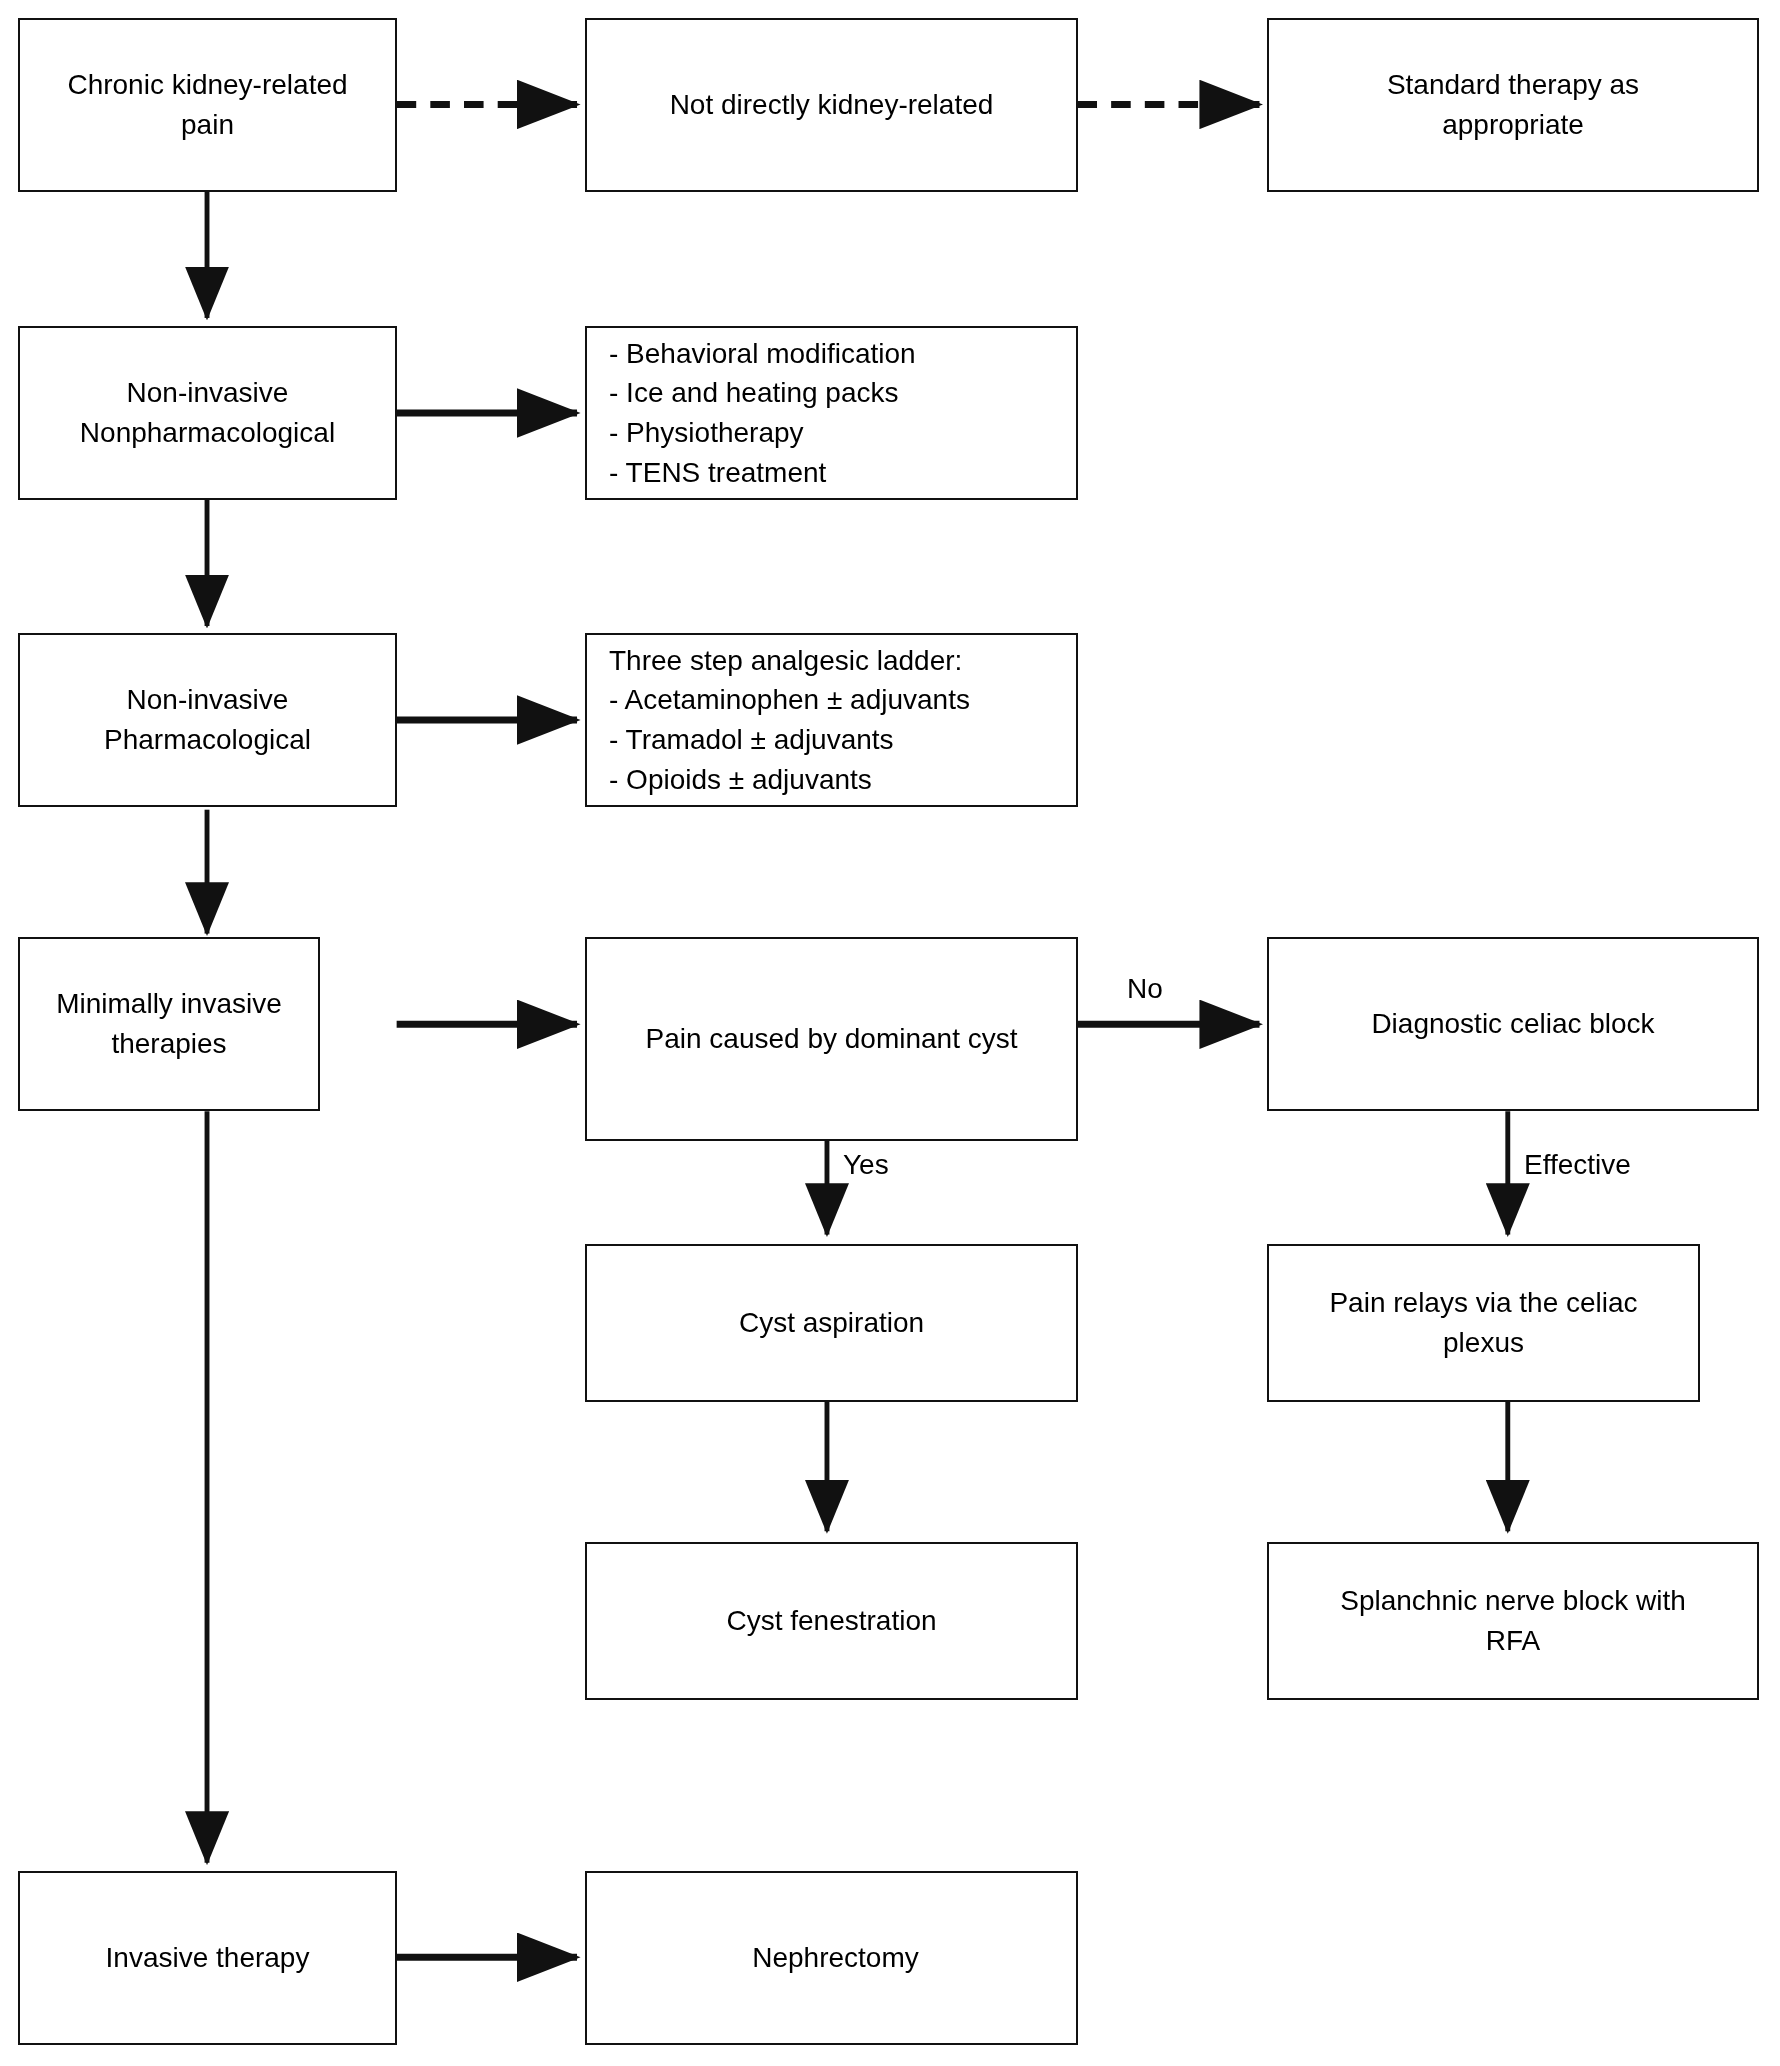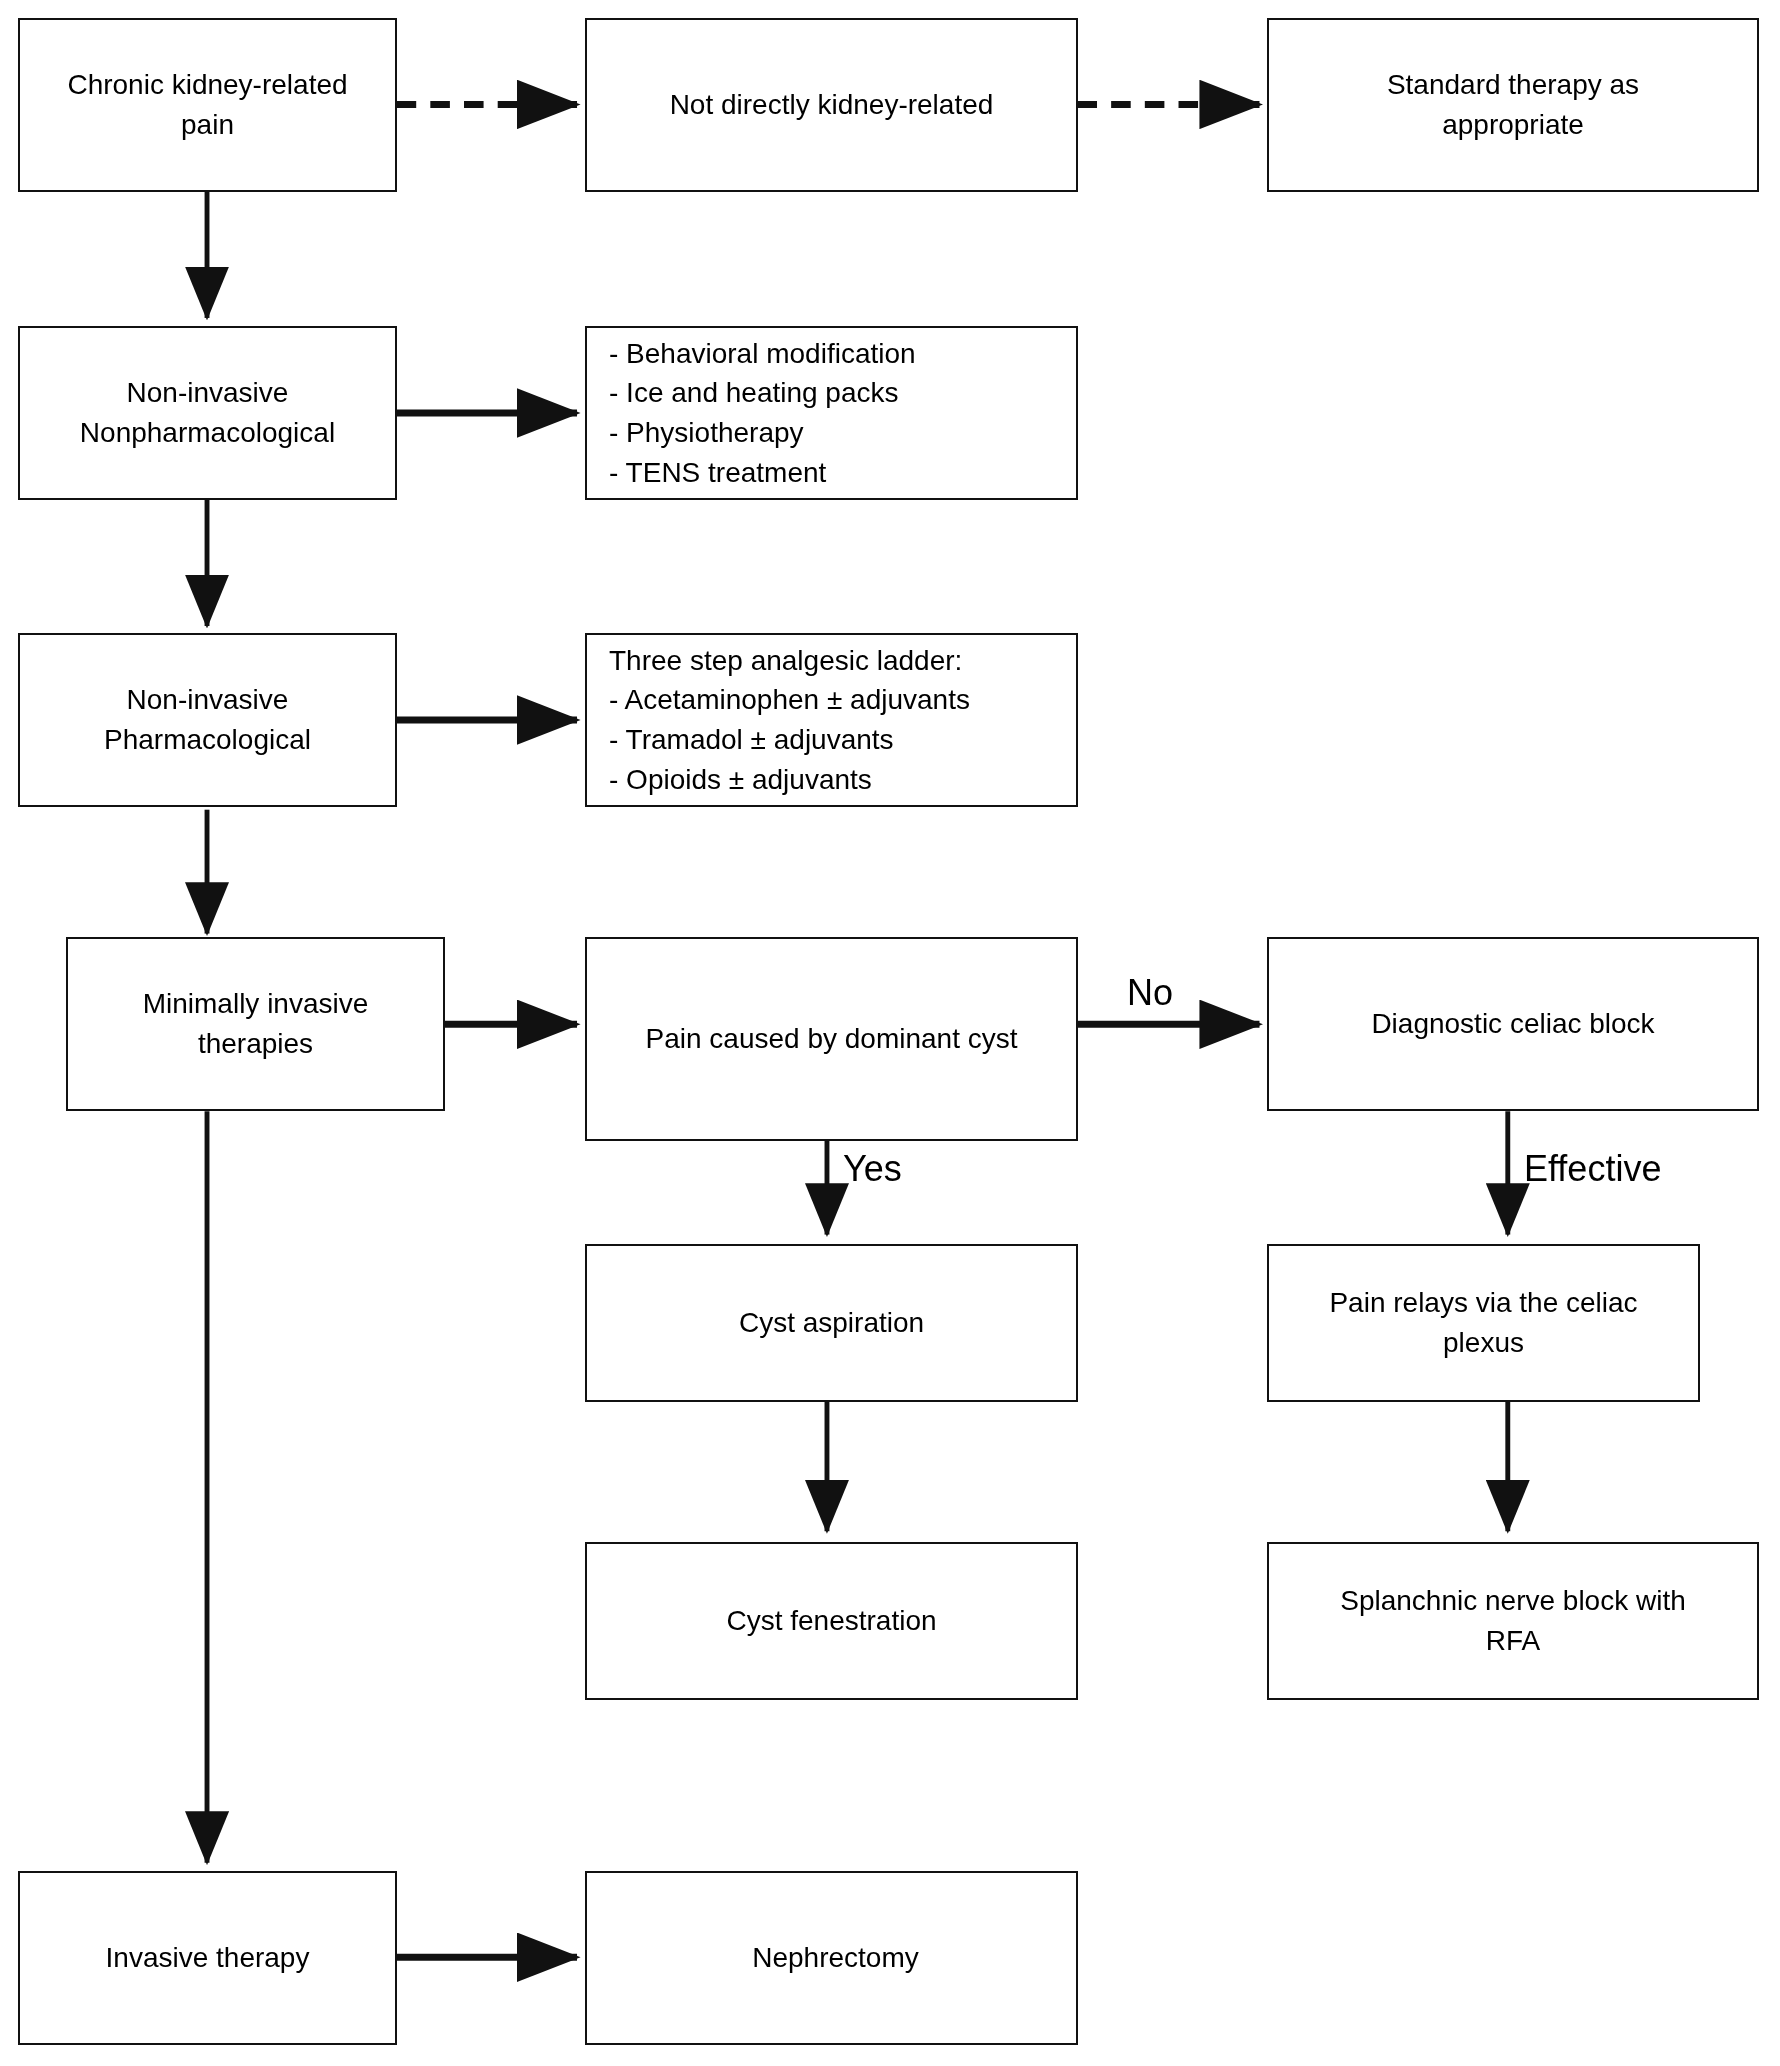--- a/index.html
+++ b/index.html
@@ -48,21 +48,21 @@
     display: block;
     width: 100%;
     white-space: pre-line;
   }
   .node.list-node .node-text {
     white-space: pre-line;
     text-align: left;
   }
   .edge-label {
     position: absolute;
-    font-size: 36px;
+    font-size: 28px;
     color: #000000;
     white-space: nowrap;
     line-height: 1;
   }
 </style>
 </head>
 <body>
 
 <div id="flowchart-root">
 
@@ -138,21 +138,21 @@
 Pharmacological</span>
   </div>
 
   <div class="node list-node" style="left:585px; top:633px; width:493px; height:174px;">
     <span class="node-text">Three step analgesic ladder:
 - Acetaminophen ± adjuvants
 - Tramadol ± adjuvants
 - Opioids ± adjuvants</span>
   </div>
 
-  <div class="node" style="left:18px; top:937px; width:379px; height:174px;margin-left:48px;">
+  <div class="node" style="left:18px; top:937px; width:302px; height:174px;">
     <span class="node-text">Minimally invasive
 therapies</span>
   </div>
 
   <div class="node" style="left:585px; top:937px; width:493px; height:204px;">
     <span class="node-text">Pain caused by dominant cyst</span>
   </div>
 
   <div class="node" style="left:1267px; top:937px; width:492px; height:174px;">
     <span class="node-text">Diagnostic celiac block</span>

